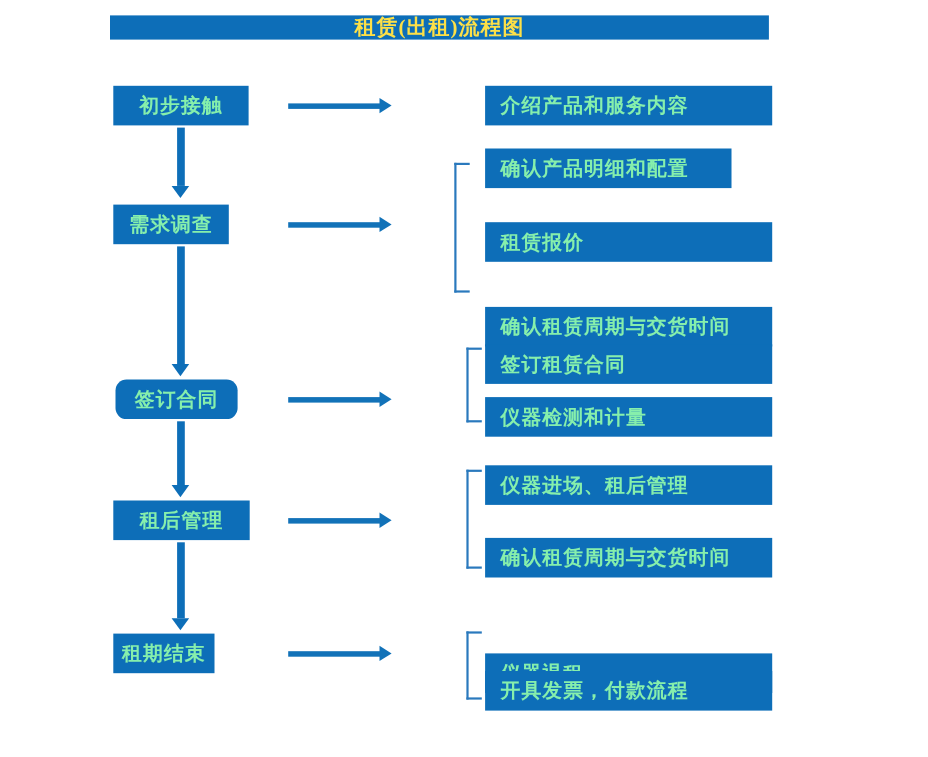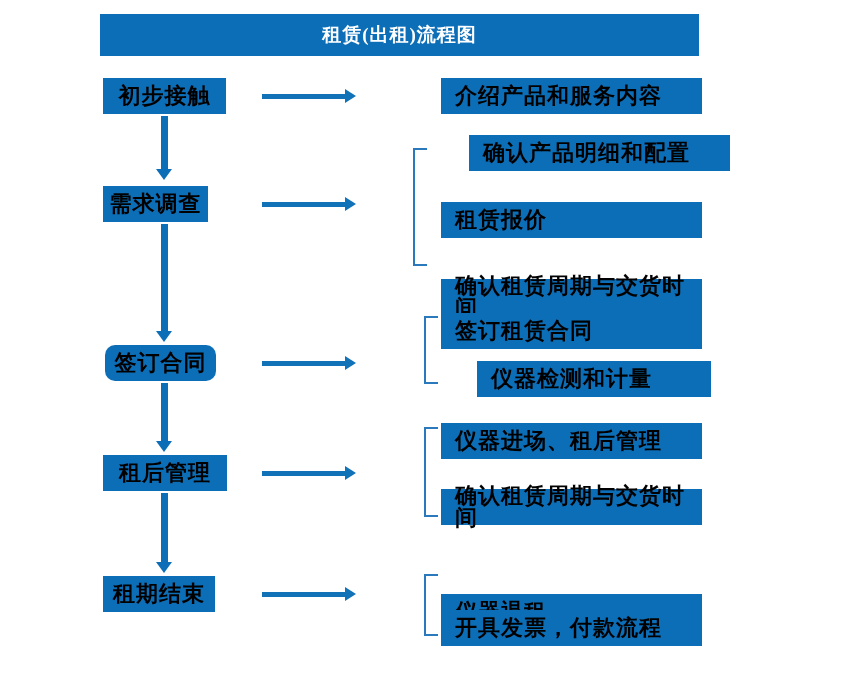--- a/index.html
+++ b/index.html
@@ -18,39 +18,39 @@
     background: #ffffff;
     overflow: hidden;
   }
 
   
   .title-bar {
     position: absolute;
     left: 100px;
     top: 14px;
     width: 599px;
-    height: 42px;
+    height: 22px;
     background: #0d6eb8;
-    color: #ffffff;
+    color: #fde047;
     font-size: 19px;
     font-weight: bold;
     letter-spacing: 1px;
     display: flex;
     align-items: center;
     justify-content: center;
     box-sizing: border-box;
   }
 
   
   .box {
     position: absolute;
     background: #0d6eb8;
-    color: #000000;
+    color: #86efac;
     font-weight: bold;
-    font-size: 22px;
+    font-size: 18px;
     letter-spacing: 1px;
     box-sizing: border-box;
     display: flex;
     align-items: center;
     line-height: 1;
   }
   .box.stage {
     justify-content: center;
     padding: 0 6px;
   }
@@ -124,21 +124,21 @@
   <div class="title-bar">租赁(出租)流程图</div>
 
   <div class="box stage" style="left:103px; top:78px; width:123px; height:36px;">初步接触</div>
 
   <div class="box stage" style="left:103px; top:186px; width:105px; height:36px;">需求调查</div>
 
   <div class="box stage" style="left:105px; top:345px; width:111px; height:36px;border-radius:10px;">签订合同</div>
 
   <div class="box stage" style="left:103px; top:455px; width:124px; height:36px;">租后管理</div>
 
-  <div class="box stage" style="left:103px; top:576px; width:112px; height:36px;">租期结束</div>
+  <div class="box stage" style="left:103px; top:576px; width:92px; height:36px;">租期结束</div>
 
   <div class="v-arrow" style="left:153px; top:116px; height:64px;">
     <div class="shaft" style="height:53px;"></div>
     <div class="head"></div>
   </div>
 
   <div class="v-arrow" style="left:153px; top:224px; height:118px;">
     <div class="shaft" style="height:107px;"></div>
     <div class="head"></div>
   </div>
@@ -181,29 +181,29 @@
   <div class="bracket" style="left:413px; top:148px; height:118px;"></div>
 
   <div class="bracket" style="left:424px; top:316px; height:68px;"></div>
 
   <div class="bracket" style="left:424px; top:427px; height:90px;"></div>
 
   <div class="bracket" style="left:424px; top:574px; height:62px;"></div>
 
   <div class="box detail" style="left:441px; top:78px; width:261px; height:36px;">介绍产品和服务内容</div>
 
-  <div class="box detail" style="left:441px; top:135px; width:261px; height:36px;margin-left:28px;">确认产品明细和配置</div>
+  <div class="box detail" style="left:441px; top:135px; width:224px; height:36px;">确认产品明细和配置</div>
 
   <div class="box detail" style="left:441px; top:186px; width:261px; height:36px;margin-top:16px;">租赁报价</div>
 
   <div class="box detail" style="left:441px; top:243px; width:261px; height:36px;margin-top:36px;">确认租赁周期与交货时间</div>
 
   <div class="box detail" style="left:441px; top:313px; width:261px; height:36px;">签订租赁合同</div>
 
-  <div class="box detail" style="left:441px; top:361px; width:234px; height:36px;margin-left:36px;">仪器检测和计量</div>
+  <div class="box detail" style="left:441px; top:361px; width:261px; height:36px;">仪器检测和计量</div>
 
   <div class="box detail" style="left:441px; top:423px; width:261px; height:36px;">仪器进场、租后管理</div>
 
   <div class="box detail" style="left:441px; top:489px; width:261px; height:36px;">确认租赁周期与交货时间</div>
 
   <div class="box detail" style="left:441px; top:562px; width:261px; height:36px;margin-top:32px;">仪器退租</div>
 
   <div class="box detail" style="left:441px; top:610px; width:261px; height:36px;">开具发票，付款流程</div>
 
 </div>

